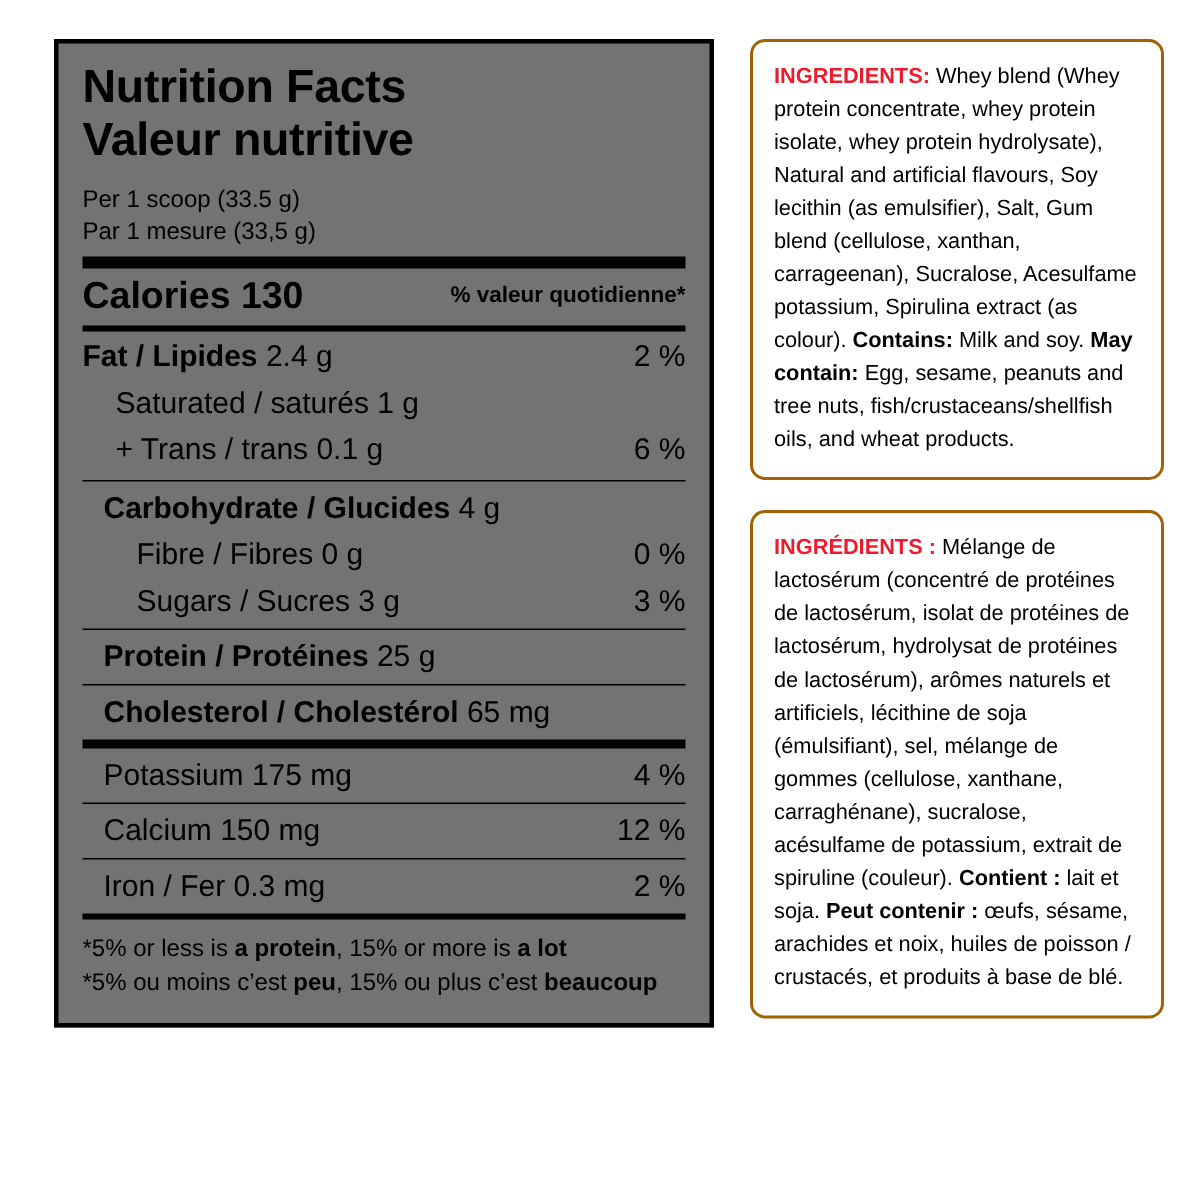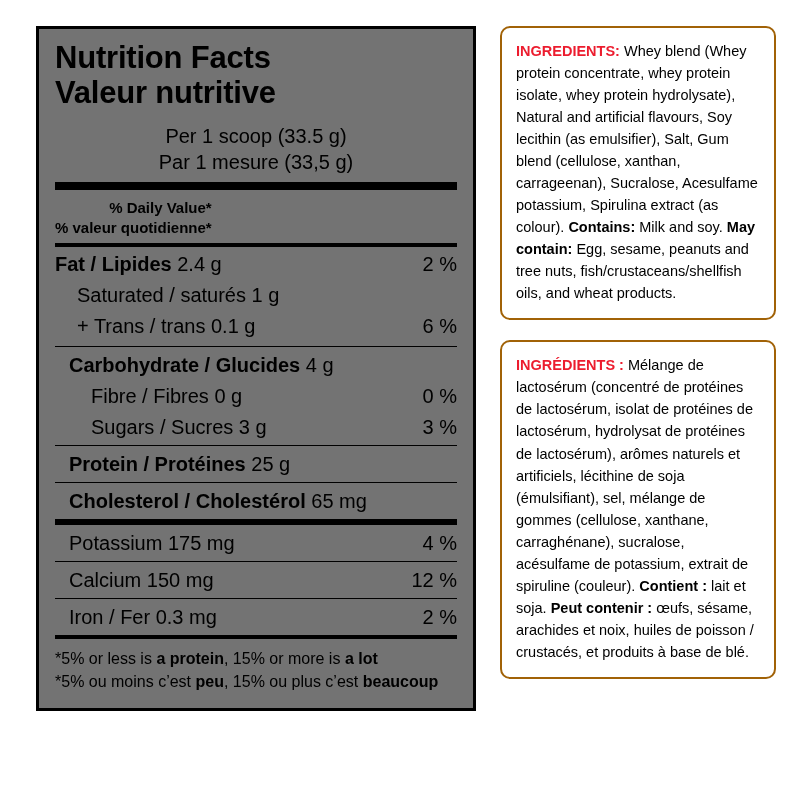--- a/index.html
+++ b/index.html
@@ -42,23 +42,22 @@
     letter-spacing: -0.2px;
   }
   .nf-title-2 {
     font-size: 31px;
     font-weight: bold;
     line-height: 1.12;
     letter-spacing: -0.2px;
     margin-bottom: 14px;
   }
   .nf-serving {
-    font-size: 20px;
+    font-size: 16px;
     line-height: 1.28;
-    text-align: center;
   }
 
   .rule-thick {
     border-bottom: 8px solid #000;
     margin: 6px 0 0 0;
   }
   .rule-med {
     border-bottom: 4px solid #000;
   }
   .rule-thin {
@@ -155,22 +154,22 @@
 
     <div class="nf-title">Nutrition Facts</div>
     <div class="nf-title-2">Valeur nutritive</div>
 
     <div class="nf-serving">Per 1 scoop (33.5 g)</div>
     <div class="nf-serving">Par 1 mesure (33,5 g)</div>
 
     <div class="rule-thick"></div>
 
     <div class="cal-row">
+      <div class="cal-label">Calories 130</div>
       <div class="dv-head">
-        <div>% Daily Value*</div>
         <div>% valeur quotidienne*</div>
       </div>
     </div>
 
     <div class="rule-med"></div>
 
     <div class="multi">
       <div class="lines">
         <div class="line">
           <span class="b">Fat / Lipides</span>

